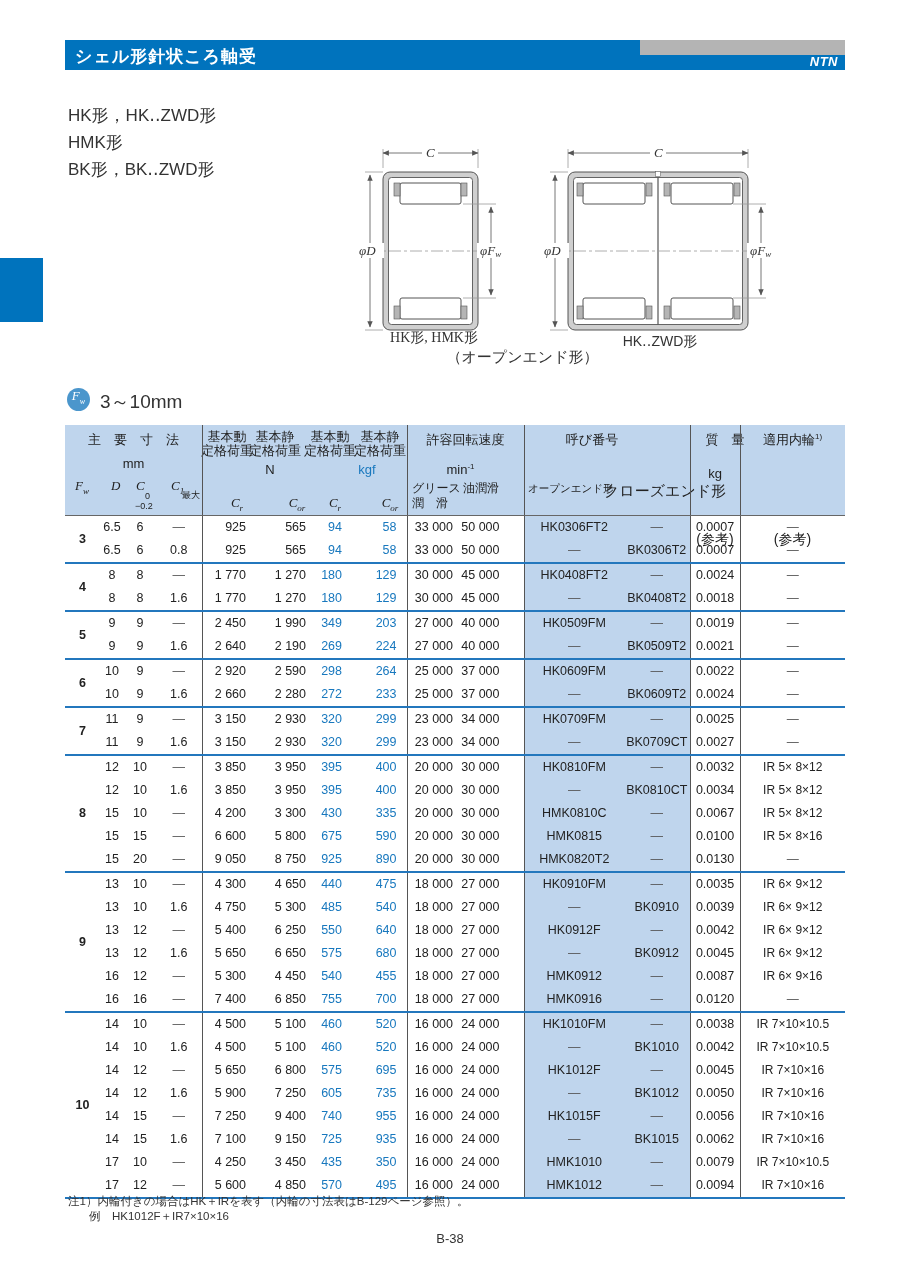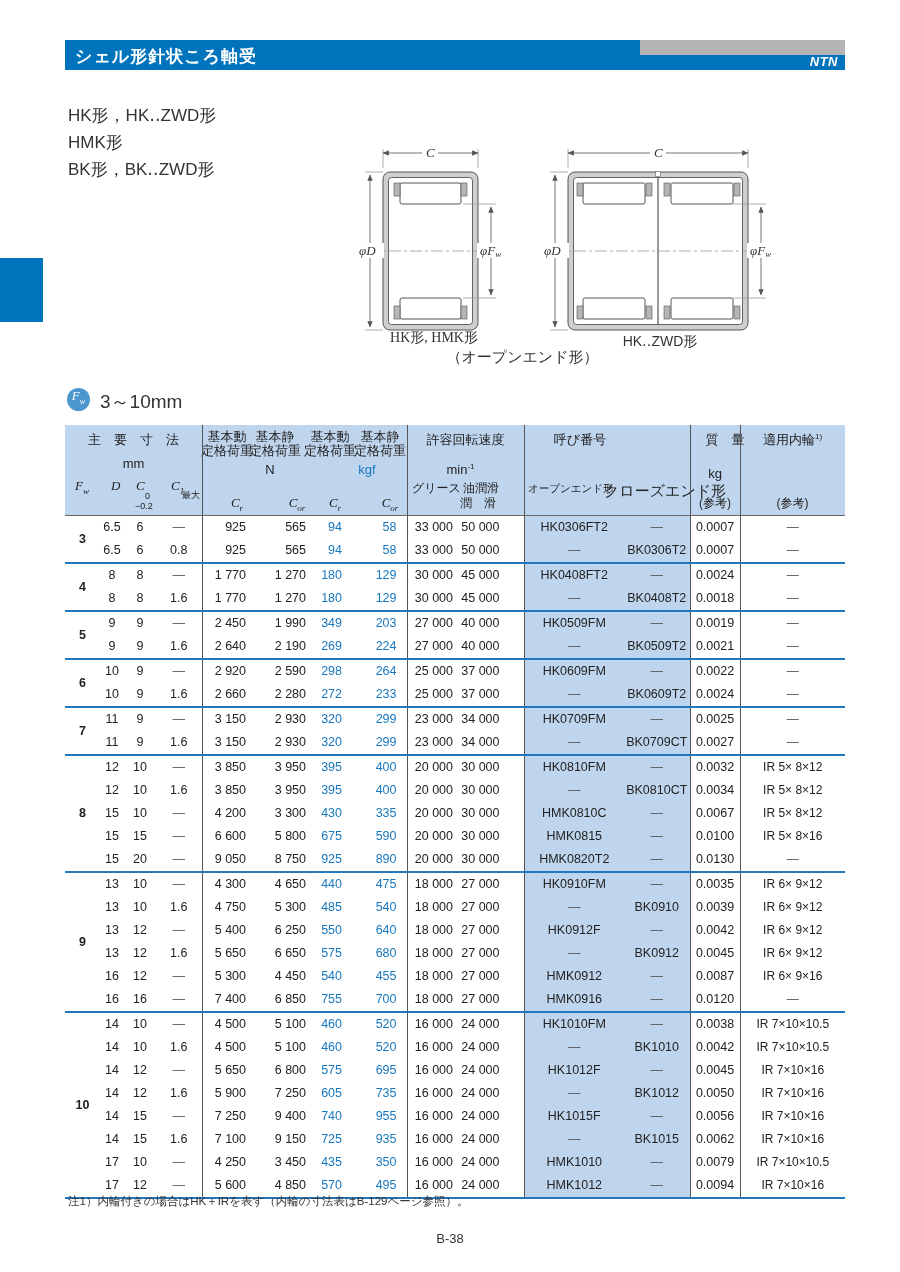--- a/index.html
+++ b/index.html
@@ -31,21 +31,21 @@
   .size-range{position:absolute;left:100px;top:389px;font-size:19px;color:#333;}
   
   .table-wrap{position:absolute;left:65px;top:425px;width:780px;border-bottom:2px solid #2377bd;}
   .thead{position:relative;width:780px;height:90px;background:#bfd5ed;border-bottom:1px solid #666;font-size:13px;color:#222;}
   .thead .abs{position:absolute;white-space:nowrap;}
   .thead .ctr{text-align:center;}
   .vline{position:absolute;top:0;width:1px;height:90px;background:#555;}
   .sym{font:italic 13px "Liberation Serif","DejaVu Serif",serif;}
   .sym sub{font-size:9px;font-style:italic;}
   .tiny{font-size:9px;}
-  .small{font-size:12px;}
+  .small{font-size:14px;margin-top:36px;}
   sup{font-size:8px;}
   .kgf{color:#1878be;}
   table{border-collapse:collapse;table-layout:fixed;width:780px;}
   td{height:23px;line-height:23px;padding:0;font-size:12.5px;white-space:nowrap;overflow:hidden;}
   td.fw{font-weight:bold;text-align:center;}
   td.d,td.c{text-align:center;padding-right:6px;}
   td.c1{text-align:center;border-right:1px solid #555;}
   td.crn,td.corn,td.crk{text-align:right;padding-right:2px;}
   td.cork{text-align:right;padding-right:10px;border-right:1px solid #555;}
   td.crk,td.cork{color:#1878be;}
@@ -175,24 +175,24 @@
     <div class="abs ctr" style="left:175px;top:37px;width:60px;">N</div>
     <div class="abs ctr kgf" style="left:272px;top:37px;width:60px;">kgf</div>
     <div class="abs sym ctr" style="left:152px;top:70px;width:40px;"><span>C</span><sub>r</sub></div>
     <div class="abs sym ctr" style="left:212px;top:70px;width:40px;"><span>C</span><sub>or</sub></div>
     <div class="abs sym ctr" style="left:250px;top:70px;width:40px;"><span>C</span><sub>r</sub></div>
     <div class="abs sym ctr" style="left:305px;top:70px;width:40px;"><span>C</span><sub>or</sub></div>
 
     <div class="abs ctr" style="left:342px;top:6px;width:117px;">許容回転速度</div>
     <div class="abs ctr" style="left:342px;top:37px;width:107px;"><span>min</span><sup>-1</sup></div>
     <div class="abs" style="left:347px;top:55px;font-size:12px;">グリース</div>
-    <div class="abs" style="left:347px;top:70px;font-size:12px;margin-left:48px;">潤　滑</div>
+    <div class="abs" style="left:347px;top:70px;font-size:12px;">潤　滑</div>
     <div class="abs" style="left:398px;top:55px;font-size:12px;">油潤滑</div>
 
-    <div class="abs ctr" style="left:432px;top:6px;width:166px;">呼び番号</div>
+    <div class="abs ctr" style="left:444px;top:6px;width:166px;">呼び番号</div>
     <div class="abs" style="left:463px;top:57px;font-size:10.5px;">オープンエンド形</div>
     <div class="abs" style="left:539px;top:57px;font-size:15px;">クローズエンド形</div>
 
     <div class="abs ctr" style="left:625px;top:6px;width:50px;padding-left:10px;">質　量</div>
     <div class="abs ctr" style="left:625px;top:41px;width:50px;">kg</div>
     <div class="abs ctr small" style="left:625px;top:70px;width:50px;">(参考)</div>
 
     <div class="abs ctr" style="left:675px;top:6px;width:105px;"><span>適用内輪</span><sup>1)</sup></div>
     <div class="abs ctr small" style="left:675px;top:70px;width:105px;">(参考)</div>
 
@@ -662,14 +662,15 @@
           <td class="closed dash">—</td>
           <td class="mass">0.0094</td>
           <td class="ir">IR 7×10×16</td>
         </tr>
       </tbody>
   </table>
 </div>
 
 <div class="notes">
   <div>注1）内輪付きの場合はHK＋IRを表す（内輪の寸法表はB-129ページ参照）。</div>
+  <div class="ex">例　HK1012F＋IR7×10×16</div>
 </div>
 <div class="page-num">B-38</div>
 
 </body></html>

